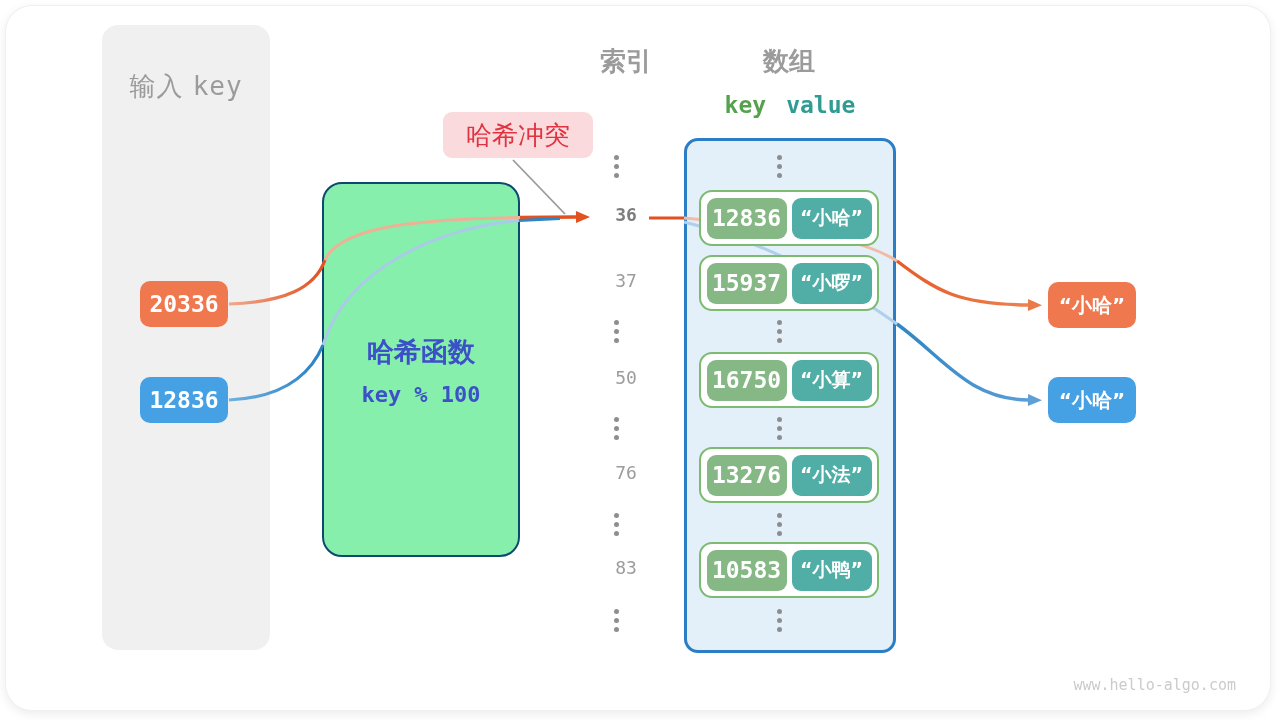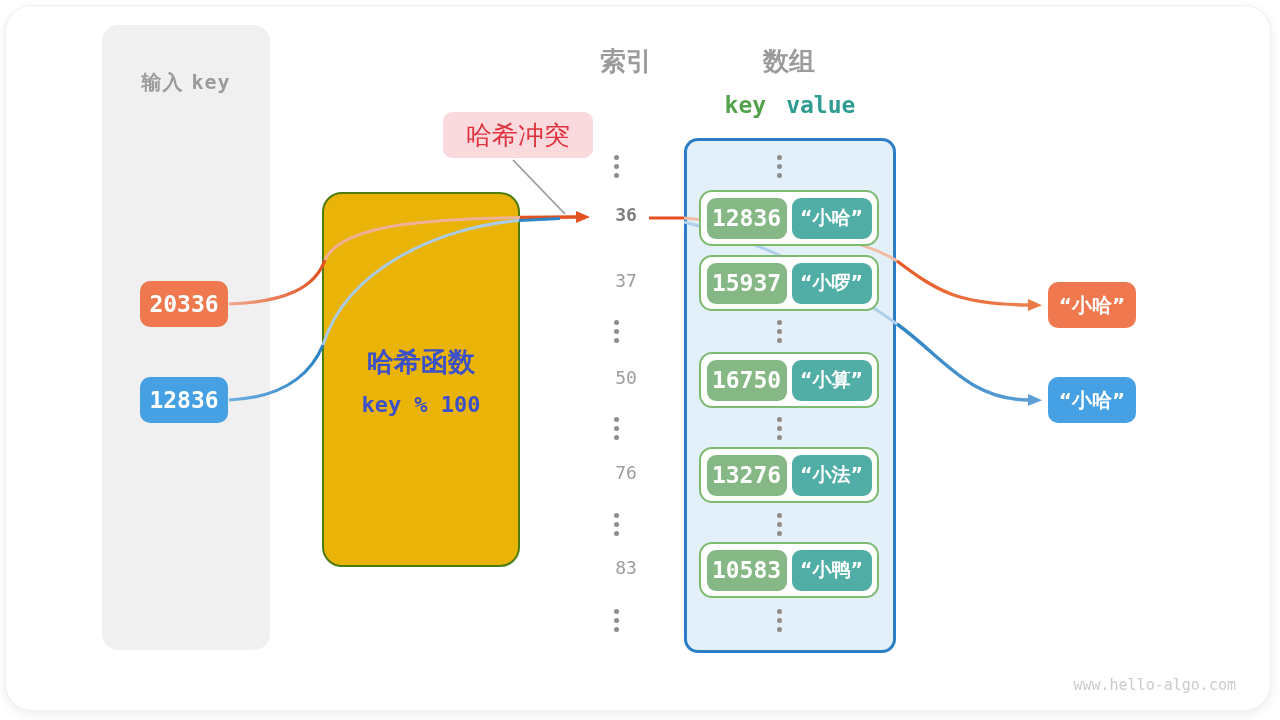--- a/index.html
+++ b/index.html
@@ -14,27 +14,27 @@
     box-shadow:0 0 0 1px #f0f0f0, 0 3px 12px rgba(0,0,0,.09);
     z-index:0;
   }
   .panel {
     position:absolute; background:#f0f0f0; border-radius:16px; z-index:1;
   }
   .panel-left  { left:102px; top:25px; width:168px; height:625px; }
   .panel-right { left:1000px; top:25px; width:188px; height:625px; }
   .panel-title {
     position:absolute; top:44px; left:0; width:100%; text-align:center;
-    font-size:20px; font-weight:700; color:#9b9b9b; letter-spacing:1px;
+    font-size:26px; font-weight:400; color:#9b9b9b; letter-spacing:1px;
   }
   .panel-title .code { font-family:"DejaVu Sans Mono","Liberation Mono",monospace; }
 
   .hash-box {
-    position:absolute; left:322px; top:192px; width:198px; height:375px;
-    background:#eab308; border:2px solid #4d7c0f; border-radius:20px; z-index:1;
+    position:absolute; left:322px; top:182px; width:198px; height:375px;
+    background:#86efac; border:2px solid #0c4a6e; border-radius:20px; z-index:1;
   }
   .hash-name {
     position:absolute; top:150px; left:0; width:100%; text-align:center;
     font-size:27px; font-weight:700; color:#3c50c8;
   }
   .hash-formula {
     position:absolute; top:198px; left:0; width:100%; text-align:center;
     font-family:"DejaVu Sans Mono","Liberation Mono",monospace;
     font-size:22px; font-weight:600; color:#3c50c8;
   }

